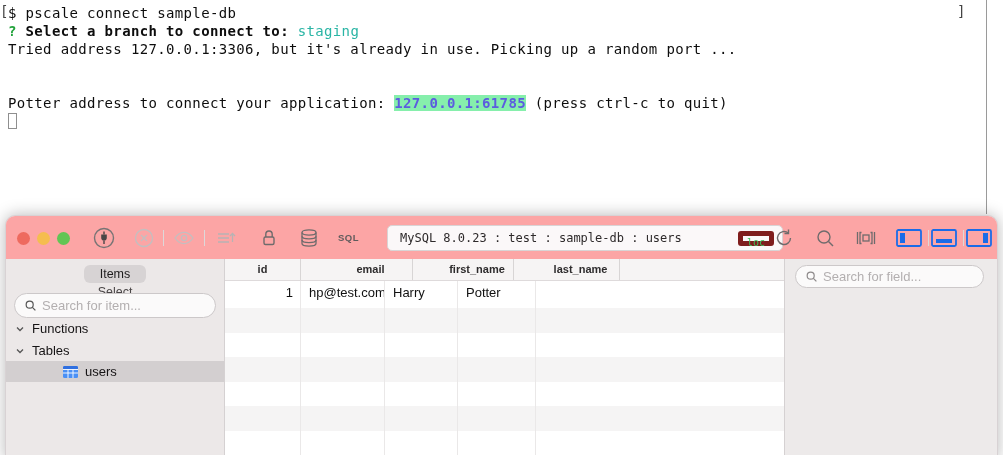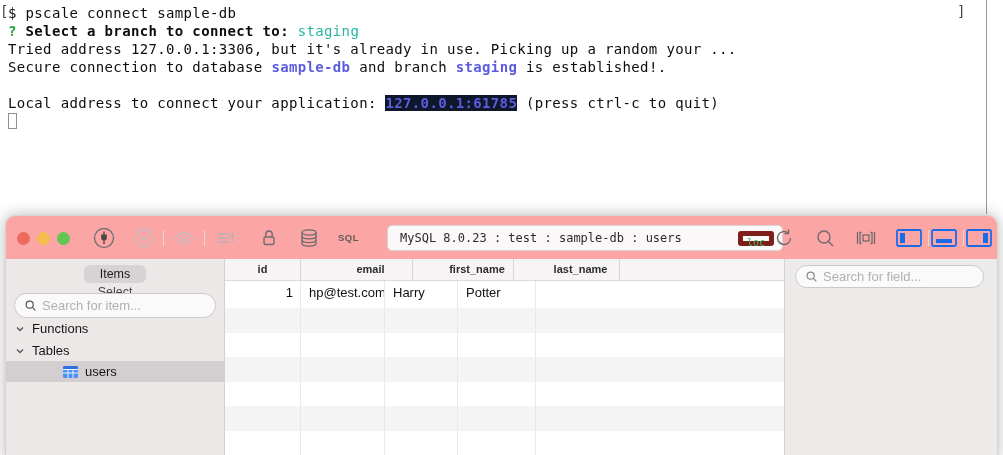--- a/index.html
+++ b/index.html
@@ -9,21 +9,21 @@
 
   
   .terminal { position:absolute; left:0; top:0; width:1003px; height:215px; background:#fff;
               font-family:"DejaVu Sans Mono", monospace; font-size:14px; letter-spacing:.35px;
               color:#0d0d0d; }
   .t-line { position:absolute; left:8px; white-space:pre; height:18px; line-height:18px; }
   .t-bold { font-weight:bold; }
   .t-green { color:#23a33c; font-weight:bold; }
   .t-teal { color:#2ab5a5; }
   .t-purple { color:#5c5cdf; font-weight:bold; }
-  .t-hl { background:#0f172a; color:#5c5cdf; font-weight:bold; }
+  .t-hl { background:#86efac; color:#5c5cdf; font-weight:bold; }
   .t-cursor { position:absolute; left:8px; top:113px; width:9px; height:16px;
               border:1px solid #8f8f8f; }
   .t-frame-left { position:absolute; left:0; top:3px; color:#444; }
   .t-frame-right { position:absolute; left:957px; top:3px; color:#444; }
   .t-scroll-edge { position:absolute; left:986px; top:0; width:1px; height:214px; background:#9a9a9a; }
 
   
   .window { position:absolute; left:5px; top:215px; width:993px; height:245px;
             background:#f7eef0; border-radius:10px 10px 0 0;
             box-shadow:0 0 16px rgba(0,0,0,.28); overflow:hidden;
@@ -98,23 +98,22 @@
 
 <div class="stage">
 
   <div class="terminal">
     <span class="t-frame-left">[</span>
     <span class="t-frame-right">]</span>
     <div class="t-scroll-edge"></div>
 
     <div class="t-line" style="top:4px"><span>$ pscale connect sample-db</span></div>
     <div class="t-line" style="top:22px"><span class="t-green">? </span><span class="t-bold">Select a branch to connect to: </span><span class="t-teal">staging</span></div>
-    <div class="t-line" style="top:40px"><span>Tried address 127.0.0.1:3306, but it's already in use. Picking up a random your ...</span></div>
-    <div class="t-line" style="top:58px"><span>Secure connection to database </span><span class="t-purple">sample-db</span><span> and branch </span><span class="t-purple">staging</span><span> is established!.</span></div>
-    <div class="t-line" style="top:94px"><span>Local address to connect your application: </span><span class="t-hl">127.0.0.1:61785</span><span> (press ctrl-c to quit)</span></div>
+    <div class="t-line" style="top:40px"><span>Tried address 127.0.0.1:3306, but it's already in use. Picking up a random port ...</span></div>
+    <div class="t-line" style="top:94px"><span>Potter address to connect your application: </span><span class="t-hl">127.0.0.1:61785</span><span> (press ctrl-c to quit)</span></div>
     <div class="t-cursor"></div>
   </div>
 
   <div class="window">
 
     <div class="toolbar">
       <div class="tl red"></div>
       <div class="tl yellow"></div>
       <div class="tl green"></div>
 

